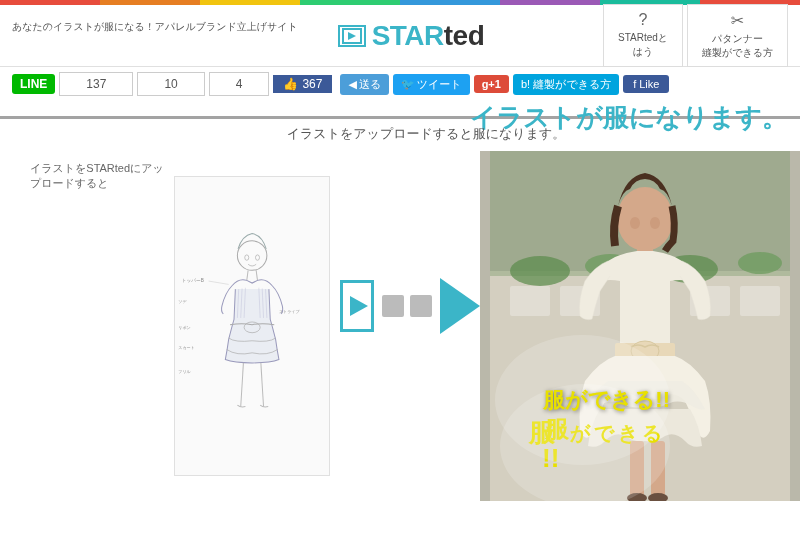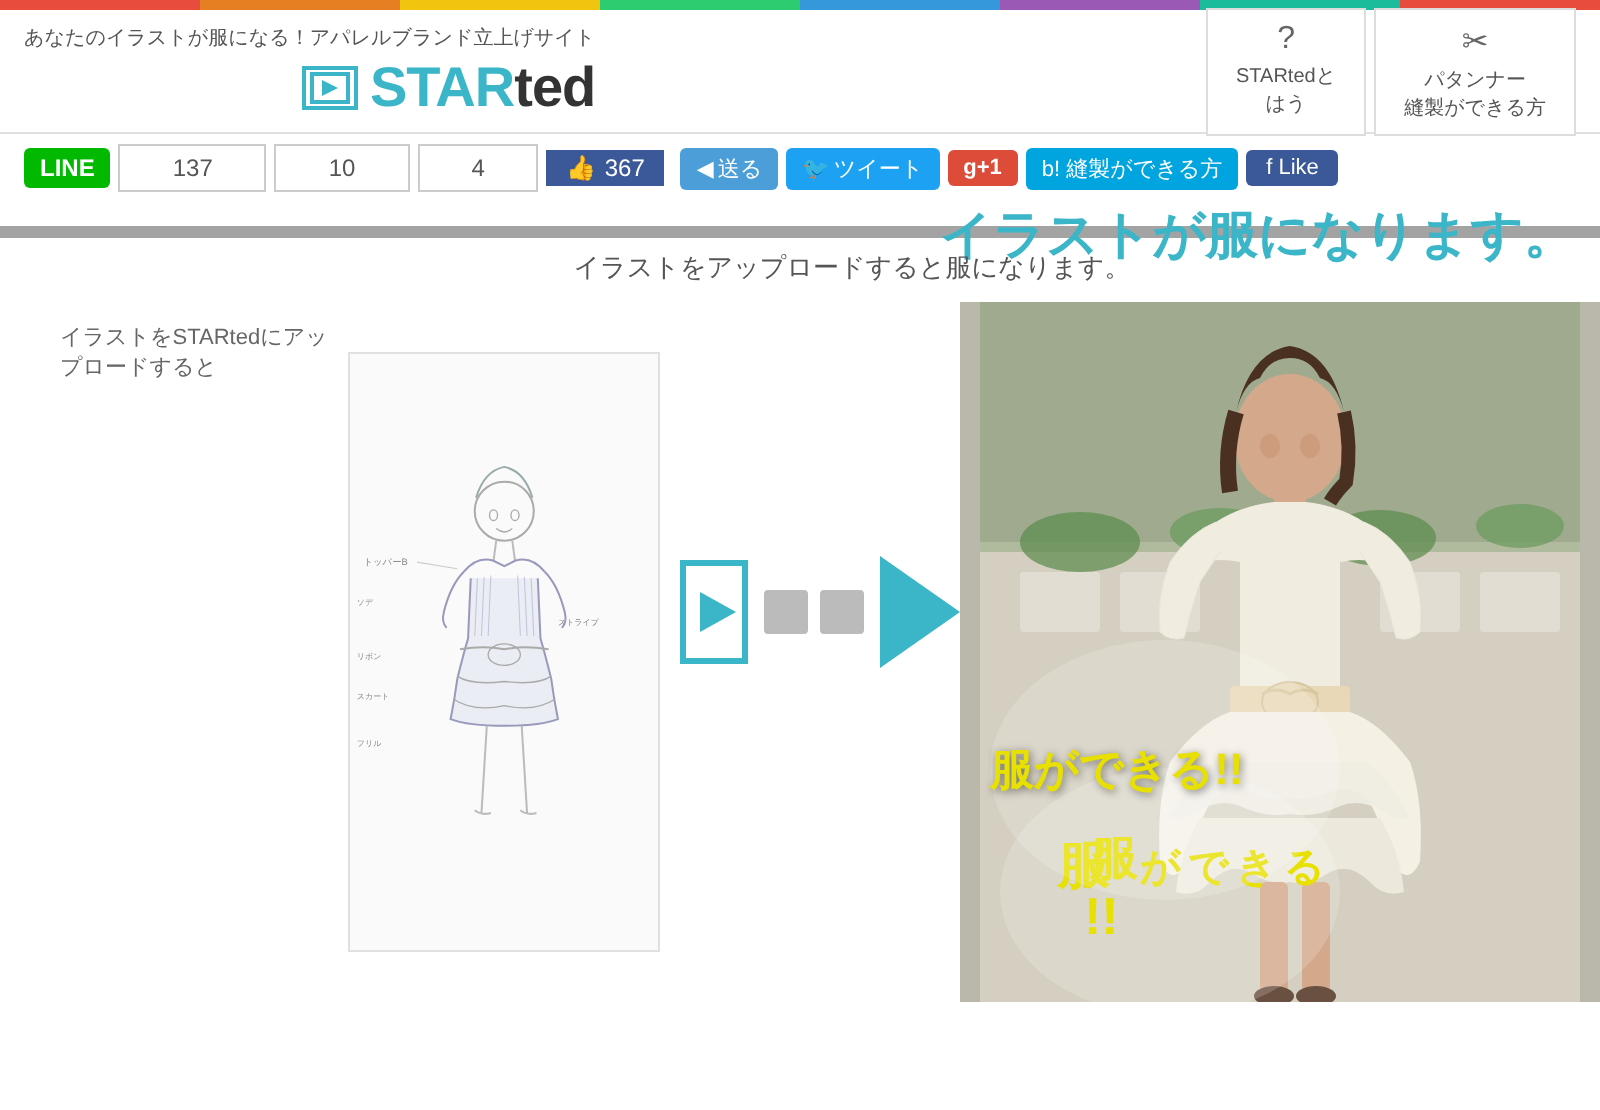--- a/index.html
+++ b/index.html
@@ -23,22 +23,21 @@
     
     .header {
       display: flex;
       align-items: center;
       padding: 8px 12px;
       border-bottom: 1px solid #e0e0e0;
       height: 62px;
     }
     .logo-area {
       display: flex;
-      flex-direction: column;
-      align-items: flex-end;
+      flex-direction: row;
     }
     .logo-tagline {
       font-size: 10px;
       color: #555;
       margin-bottom: 2px;
     }
     .logo-title {
       display: flex;
       align-items: center;
       gap: 6px;
@@ -84,21 +83,21 @@
       font-size: 16px;
       color: #666;
     }
 
     
     .social-bar {
       display: flex;
       align-items: center;
       padding: 5px 12px;
       gap: 4px;
-      border-bottom: 6px solid #a3a3a3;
+      border-bottom: 3px solid #a3a3a3;
       background: #fff;
       height: 52px;
       flex-wrap: wrap;
     }
     .social-line {
       background: #00b900;
       color: white;
       font-weight: bold;
       font-size: 12px;
       padding: 3px 8px;
@@ -490,18 +489,18 @@
         <text x="52" y="290" font-size="26" font-weight="bold" fill="#e8e000" font-family="sans-serif" text-anchor="middle">服</text>
         <text x="55" y="286" font-size="24" font-weight="bold" fill="#e8e000" font-family="'Hiragino Kaku Gothic Pro', sans-serif">服</text>
         <text x="80" y="289" font-size="20" fill="#e8e000" font-weight="bold">が</text>
         <text x="104" y="289" font-size="20" fill="#e8e000" font-weight="bold">で</text>
         <text x="128" y="289" font-size="20" fill="#e8e000" font-weight="bold">き</text>
         <text x="152" y="289" font-size="20" fill="#e8e000" font-weight="bold">る</text>
         <text x="52" y="316" font-size="26" fill="#e8e000" font-weight="bold">!!</text>
       </svg>
     </div>
 
-    <div style="position:absolute;bottom:51px;left:15px;background:rgba(255,255,255,0.18);border-radius:50%;width:175px;height:130px;display:flex;align-items:center;justify-content:flex-start;">
+    <div style="position:absolute;bottom:36px;left:15px;background:rgba(255,255,255,0.18);border-radius:50%;width:175px;height:130px;display:flex;align-items:center;justify-content:flex-end;">
       <span style="font-size:22px;font-weight:bold;color:#e8e000;text-shadow:1px 1px 4px rgba(0,0,0,0.5);">服ができる!!</span>
     </div>
   </div>
 
 </div>
 
 </body></html>

